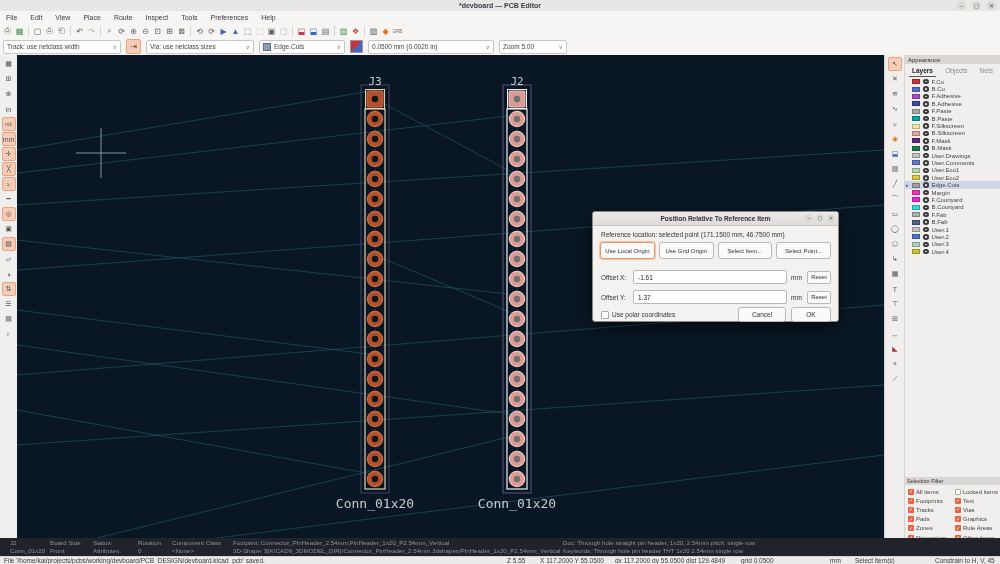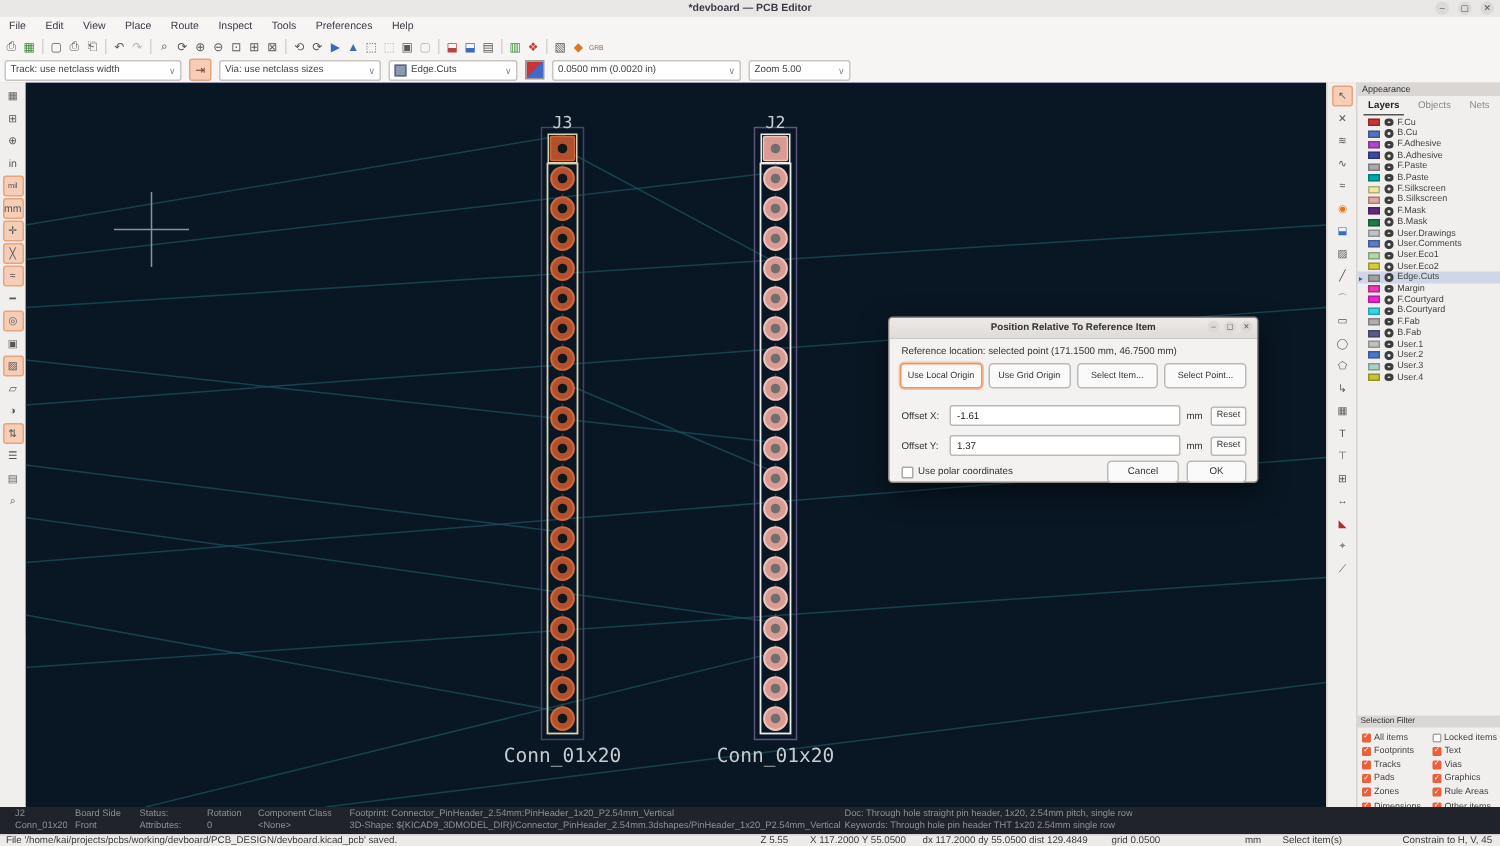--- a/index.html
+++ b/index.html
@@ -30,21 +30,21 @@
                 display:flex;align-items:center;justify-content:center;font-size:8px;color:#7a4a2a;}
   .layer-swatch-mini{width:6px;height:6px;background:#8c9bb0;border:1px solid #5b6a80;}
   .color-swatch-diag{width:11px;height:11px;background:linear-gradient(135deg,#c83434 49%,#4268c8 51%);
                      border:1px solid #999;}
   
   #leftbar{position:absolute;left:0;top:55px;width:17px;height:483px;background:#f0efed;
            border-right:1px solid #d5d2cf;display:flex;flex-direction:column;align-items:center;padding-top:2px;gap:1px;}
   .sideicon{width:14px;height:14px;display:flex;align-items:center;justify-content:center;
             font-size:7px;color:#555;border-radius:2px;}
   .sideicon.active{background:#f6cdb7;border:1px solid #e8a47f;box-sizing:border-box;}
-  #canvas-wrap{position:absolute;left:17px;top:55px;width:867px;height:368px;background:#c4b5fd;}
+  #canvas-wrap{position:absolute;left:17px;top:55px;width:867px;height:368px;background:#fef9c3;}
   #rightbar{position:absolute;left:884px;top:55px;width:20px;height:483px;background:#f0efed;
             border-left:1px solid #d5d2cf;display:flex;flex-direction:column;align-items:center;padding-top:2px;gap:1px;}
   
   #apanel{position:absolute;left:904px;top:55px;width:96px;height:483px;background:#f0efed;
           border-left:1px solid #d5d2cf;box-sizing:border-box;}
   #apanel .phead{height:9px;background:#d9d6d3;font-size:6px;color:#333;display:flex;align-items:center;padding-left:3px;}
   #ptabs{display:flex;gap:0;height:13px;align-items:center;padding:0 4px;justify-content:space-between;}
   .ptab{font-size:6.5px;color:#8a8a8a;padding:2px 3px;}
   .ptab.active{color:#222;font-weight:bold;border-bottom:1px solid #555;}
   #layerlist{margin-top:1px;}

